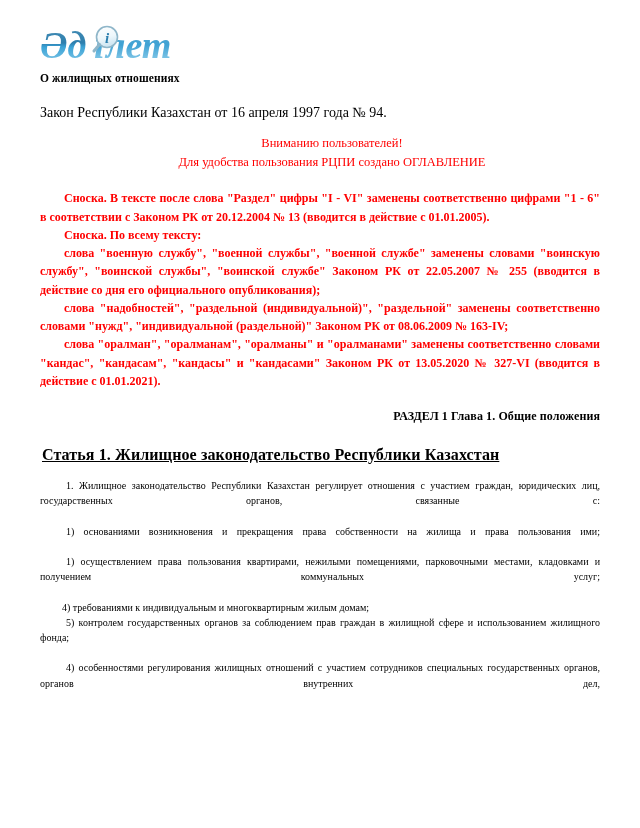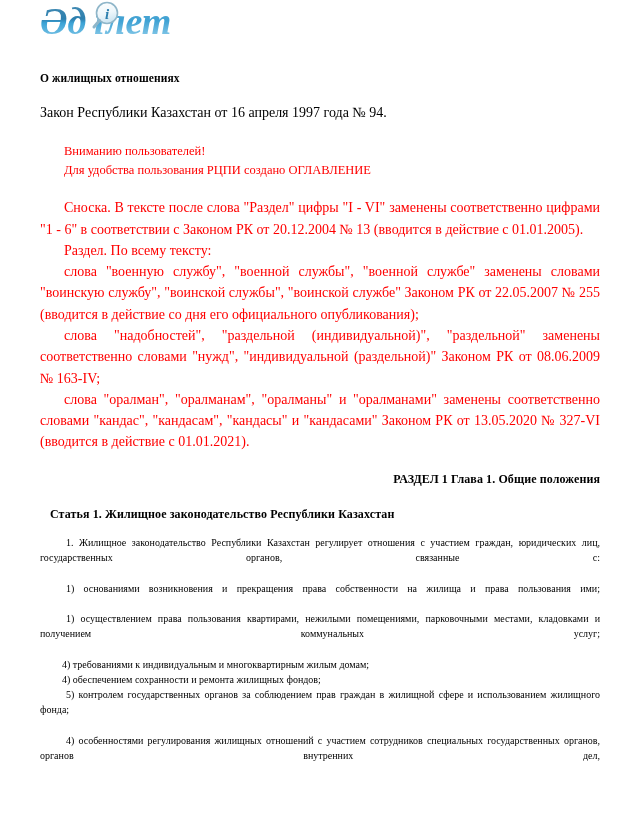--- a/index.html
+++ b/index.html
@@ -22,20 +22,21 @@
     width: 640px;
     height: 828px;
     box-sizing: border-box;
     padding: 0 40px;
   }
 
   
   .logo-wrap {
     position: relative;
     height: 62px;
+    padding-top: 24px;
     box-sizing: border-box;
   }
   .logo-svg { display: block; }
 
   
   .doc-title {
     font-size: 11.5px;
     font-weight: bold;
     letter-spacing: 0.1px;
     margin: 8px 0 0 0;
@@ -46,53 +47,56 @@
     font-size: 14px;
     margin: 17px 0 0 0;
     line-height: 1.45;
   }
 
   
   .notice {
     color: #ff0000;
     font-size: 12.5px;
     line-height: 1.52;
-    margin: 19px 0 0 0;
+    margin: 11px 0 0 0;
+    text-align: center;
   }
   .notice-line {
     padding-left: 24px;
   }
 
   .footnotes {
     color: #ff0000;
-    font-size: 14px;
+    font-size: 12px;
     line-height: 1.52;
     margin: 17px 0 12px 0;
     text-align: justify;
+    font-weight: bold;
   }
   .fn-para {
     text-indent: 24px;
     margin: 0;
   }
 
   
   .section-heading {
     font-size: 12px;
     font-weight: bold;
     margin: 18px 0 0 0;
     line-height: 1.4;
     letter-spacing: 0.1px;
     text-align: right;
   }
   .article-heading {
-    font-size: 12px;
+    font-size: 16px;
     font-weight: bold;
-    margin: 19px 0 0 10px;
+    margin: 19px 0 0 2px;
     line-height: 1.4;
     letter-spacing: 0.1px;
+    text-decoration: underline;
   }
 
   
   .body-block {
     font-size: 10px;
     line-height: 1.52;
     margin: 12px 0 0 0;
   }
   .body-para {
     margin: 0;
@@ -152,32 +156,31 @@
 
   <div class="law-ref">Закон Республики Казахстан от 16 апреля 1997 года № 94.</div>
 
   <div class="notice">
     <div class="notice-line">Вниманию пользователей!</div>
     <div class="notice-line">Для удобства пользования РЦПИ создано ОГЛАВЛЕНИЕ</div>
   </div>
 
   <div class="footnotes">
     <p class="fn-para">Сноска. В тексте после слова "Раздел" цифры "I - VI" заменены соответственно цифрами "1 - 6" в соответствии с Законом РК от 20.12.2004 № 13 (вводится в действие с 01.01.2005).</p>
-    <p class="fn-para">Раздел. По всему тексту:</p>
+    <p class="fn-para">Сноска. По всему тексту:</p>
     <p class="fn-para">слова "военную службу", "военной службы", "военной службе" заменены словами "воинскую службу", "воинской службы", "воинской службе" Законом РК от 22.05.2007 № 255 (вводится в действие со дня его официального опубликования);</p>
     <p class="fn-para">слова "надобностей", "раздельной (индивидуальной)", "раздельной" заменены соответственно словами "нужд", "индивидуальной (раздельной)" Законом РК от 08.06.2009 № 163-IV;</p>
     <p class="fn-para">слова "оралман", "оралманам", "оралманы" и "оралманами" заменены соответственно словами "кандас", "кандасам", "кандасы" и "кандасами" Законом РК от 13.05.2020 № 327-VI (вводится в действие с 01.01.2021).</p>
   </div>
 
   <div class="section-heading">РАЗДЕЛ 1 Глава 1. Общие положения</div>
   <div class="article-heading">Статья 1. Жилищное законодательство Республики Казахстан</div>
 
   <div class="body-block">
     <p class="body-para stretch">1. Жилищное законодательство Республики Казахстан регулирует отношения с участием граждан, юридических лиц, государственных органов, связанные с:</p>
     <p class="body-para stretch">1) основаниями возникновения и прекращения права собственности на жилища и права пользования ими;</p>
     <p class="body-para stretch">1) осуществлением права пользования квартирами, нежилыми помещениями, парковочными местами, кладовками и получением коммунальных услуг;</p>
     <p class="body-para narrow-indent">4) требованиями к индивидуальным и многоквартирным жилым домам;</p>
-    <p class="body-para narrow-indent">4) обеспечением сохранности и ремонта жилищных фондов;</p>
     <p class="body-para stretch">5) контролем государственных органов за соблюдением прав граждан в жилищной сфере и использованием жилищного фонда;</p>
     <p class="body-para stretch">4) особенностями регулирования жилищных отношений с участием сотрудников специальных государственных органов, органов внутренних дел,</p>
   </div>
 
 </div>
 
 </body></html>

